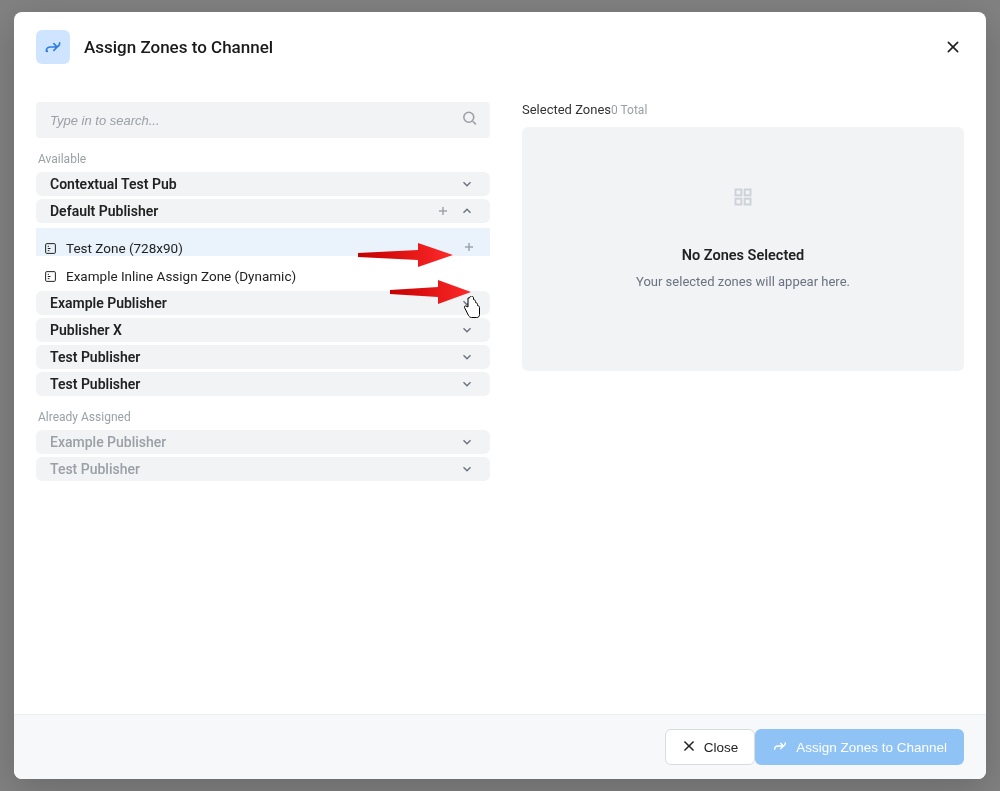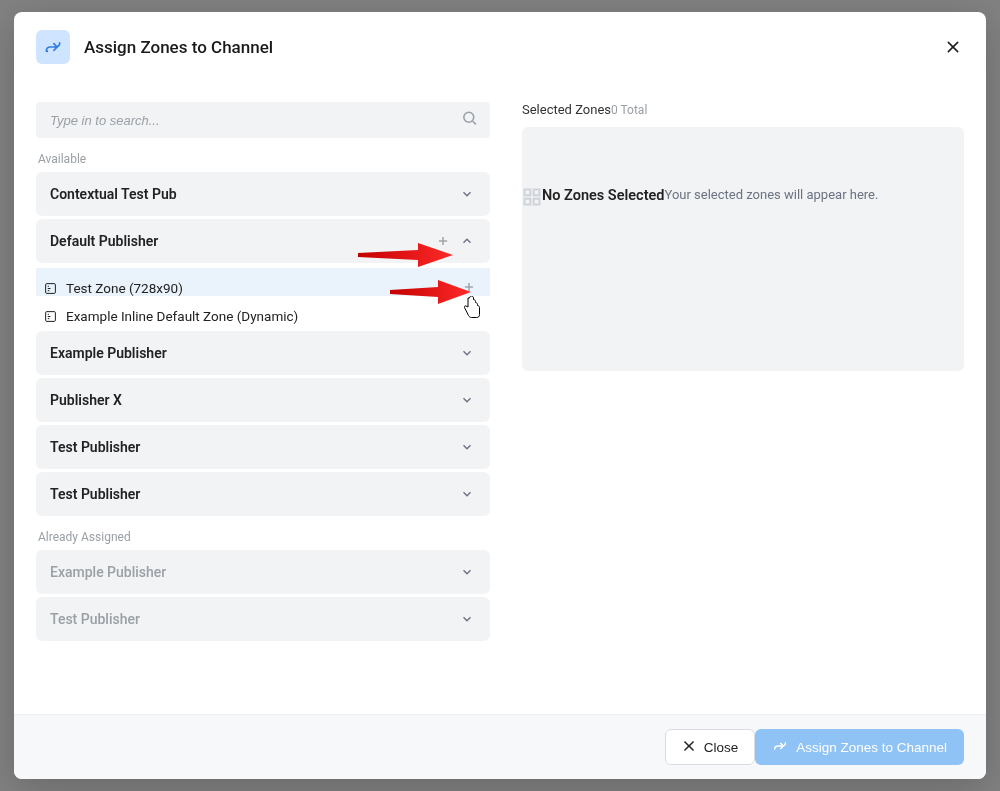--- a/index.html
+++ b/index.html
@@ -89,21 +89,21 @@
   font-style: italic;
   color: #555;
 }
 .search-input::placeholder { color: #9aa0a6; font-style: italic; }
 .search-icon-wrap {
   position: absolute;
   right: 12px; top: 50%; transform: translateY(-50%);
   color: #9aa0a6;
 }
 .pub-row {
-  height: 44px;
+  height: 24px;
   background: #f1f3f5;
   border-radius: 6px;
   display: flex;
   align-items: center;
   padding: 0 14px;
   margin-bottom: 3px;
   font-size: 14px;
   font-weight: 600;
   color: #222;
   cursor: pointer;
@@ -144,21 +144,22 @@
   margin-right: 8px;
   color: #1a1a1a;
 }
 .zone-label { flex: 1; }
 .selected-panel {
   background: #f1f3f5;
   border-radius: 6px;
   min-height: 244px;
   padding-top: 60px;
   display: flex;
-  flex-direction: row;
+  flex-direction: column;
+  align-items: center;
 }
 .selected-header {
   display: flex;
   align-items: baseline;
   margin-bottom: 10px;
 }
 .selected-header .label { font-size: 13px; color: #333; }
 .selected-header .count { font-size: 12px; color: #9aa0a6; }
 .grid-icon { color: #cfd3d9; margin-bottom: 36px; }
 .empty-title { font-size: 14.5px; font-weight: 600; color: #222; margin-bottom: 10px; }
@@ -281,21 +282,21 @@
               </svg>
           </span>
         </div>
         <div class="zone-row">
           <span class="zone-icon">
             <svg width="13" height="13" viewBox="0 0 24 24" fill="none" stroke="currentColor" stroke-width="1.8">
                 <rect x="3" y="3" width="18" height="18" rx="2"></rect>
                 <path d="M7 8h2M7 12h5M7 16h3"></path>
               </svg>
           </span>
-          <span class="zone-label">Example Inline Default Zone (Dynamic)</span>
+          <span class="zone-label">Example Inline Assign Zone (Dynamic)</span>
         </div>
       </div>
 
       <div class="pub-row">
         <span>Example Publisher</span>
         <span class="spacer"></span>
         <span class="chevron">
             <svg width="14" height="14" viewBox="0 0 24 24" fill="none" stroke="currentColor" stroke-width="2.4">
               <polyline points="6 9 12 15 18 9"></polyline>
             </svg>

